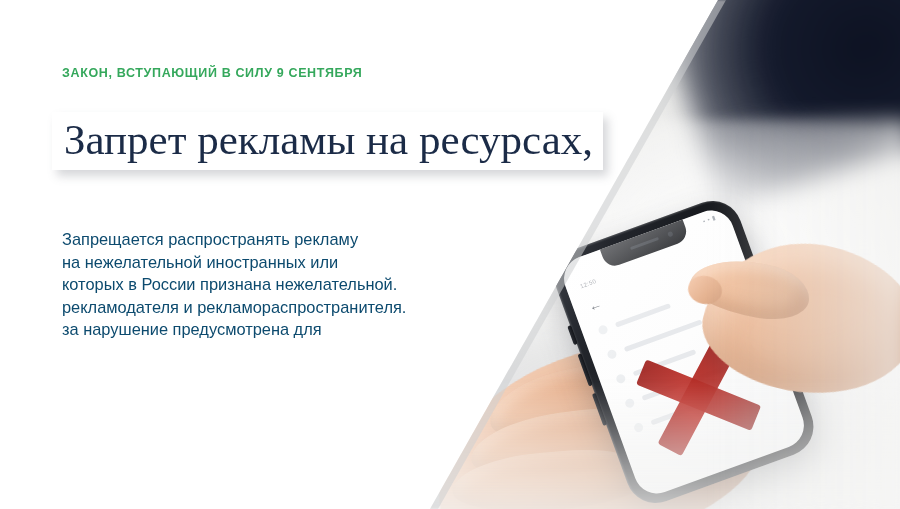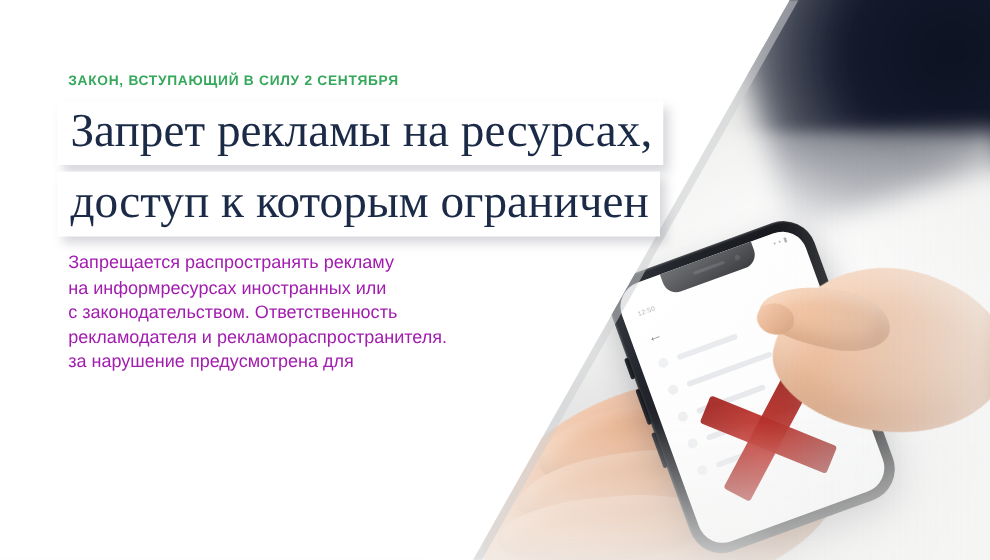--- a/index.html
+++ b/index.html
@@ -324,21 +324,21 @@
     font-weight: 700;
     letter-spacing: 0.65px;
     color: #35a85c;
     font-family: "Liberation Sans", sans-serif;
     white-space: nowrap;
   }
 
   .headline {
     position: absolute;
     left: 52px;
-    top: 92px;
+    top: 112px;
     width: 620px;
   }
   .headline .hl-line {
     display: block;
     width: max-content;
     background: #ffffff;
     color: #1b2b47;
     font-family: "Liberation Serif", serif;
     font-size: 43px;
     line-height: 1.03;
@@ -346,21 +346,21 @@
     margin-bottom: 6px;
     box-shadow: 5px 6px 9px rgba(120,124,132,0.30);
     white-space: nowrap;
   }
 
   .body-copy {
     position: absolute;
     left: 62px;
     top: 228px;
     width: 430px;
-    color: #a21caf;
+    color: #0c4a6e;
     font-family: "Liberation Sans", sans-serif;
     font-size: 16.4px;
     line-height: 22.6px;
     font-weight: 400;
   }
   .body-copy .bl { display: block; white-space: nowrap; }
 
   .handle {
     position: absolute;
     left: 62px;
@@ -424,29 +424,28 @@
     <div class="index-finger"></div>
     <div class="fingertip"></div>
 
     <div class="dof-bottom"></div>
     <div class="dof-right"></div>
   </div>
 
   <div class="panel"></div>
   <div class="panel-edge"></div>
 
-  <div class="eyebrow">ЗАКОН, ВСТУПАЮЩИЙ В СИЛУ 2 СЕНТЯБРЯ</div>
+  <div class="eyebrow">ЗАКОН, ВСТУПАЮЩИЙ В СИЛУ 9 СЕНТЯБРЯ</div>
 
   <div class="headline">
     <span class="hl-line">Запрет рекламы на ресурсах,</span>
-    <span class="hl-line">доступ к которым ограничен</span>
   </div>
 
   <div class="body-copy">
     <span class="bl">Запрещается распространять рекламу</span>
-    <span class="bl">на информресурсах иностранных или</span>
-    <span class="bl">с законодательством. Ответственность</span>
+    <span class="bl">на нежелательной иностранных или</span>
+    <span class="bl">которых в России признана нежелательной.</span>
     <span class="bl">рекламодателя и рекламораспространителя.</span>
     <span class="bl">за нарушение предусмотрена для</span>
   </div>
 
 
 </div>
 
 </body></html>

